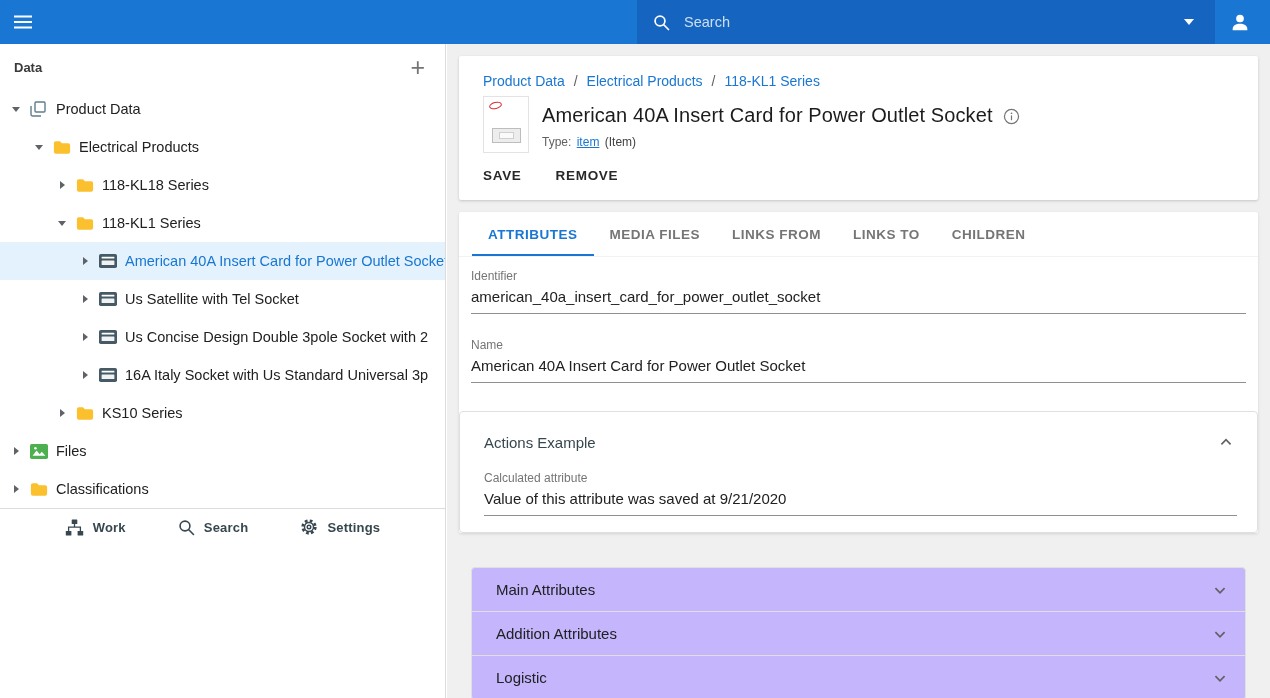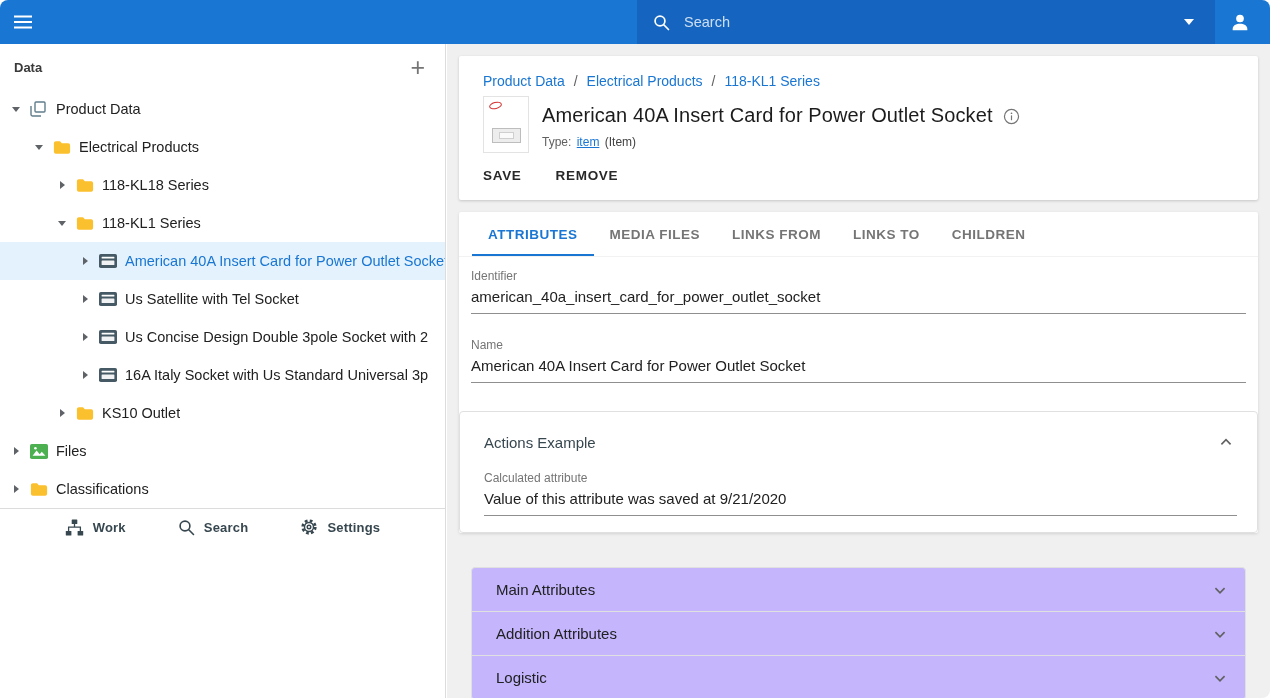--- a/index.html
+++ b/index.html
@@ -1,18 +1,18 @@
 <!DOCTYPE html>
 <html style="--topbar: #1976D2; --search-box: #1565C0; --accent: #1976D2; --folder: #FBC02D; --files-icon: #4CAF50; --selected-row-bg: #E3F2FD;"><head>
 <meta charset="utf-8">
 <style>
   * { margin:0; padding:0; box-sizing:border-box; }
   html,body { width:1270px; height:698px; overflow:hidden; }
   body { font-family:"Liberation Sans","DejaVu Sans",sans-serif; background:#fff; }
-  .app { position:relative; width:1270px; height:698px; overflow:hidden; background:#fff;border-radius:8px; }
+  .app { position:relative; width:1270px; height:698px; overflow:hidden; background:#fff; }
 
   
   .topbar { position:absolute; top:0; left:0; width:100%; height:44px; background:var(--topbar,#1976D2); z-index:20; }
   .hamburger { position:absolute; left:14px; top:0; height:44px; width:34px; background:none; border:none; display:flex; align-items:center; cursor:pointer; }
   .topbar-search { position:absolute; left:637px; top:0; width:578px; height:44px; background:var(--search-box,#1565C0); display:flex; align-items:center; padding:0 16px; gap:14px; cursor:text; }
   .search-text { color:rgba(255,255,255,0.78); font-size:14.5px; flex:1; }
   .search-caret { display:flex; padding:5px; cursor:pointer; }
   .topbar-user { position:absolute; right:8px; top:0; height:44px; width:44px; display:flex; align-items:center; justify-content:center; cursor:pointer; }
 
   
@@ -209,21 +209,21 @@
         </div>
         <div class="tree-row" style="padding-left: 50px;">
           <span class="tree-arrow">
             <i class="tri-right"></i>
           </span>
           <span class="tree-icon">
             <svg width="18" height="15" viewBox="0 0 20 16">
               <path d="M1 3.2C1 2 2 1 3.2 1h4.6l2 2.2h7A2.2 2.2 0 0 1 19 5.4v7.4A2.2 2.2 0 0 1 16.8 15H3.2A2.2 2.2 0 0 1 1 12.8z" fill="var(--folder,#FBC02D)"></path>
             </svg>
           </span>
-          <span class="tree-label">KS10 Outlet</span>
+          <span class="tree-label">KS10 Series</span>
         </div>
         <div class="tree-row" style="padding-left: 4px;">
           <span class="tree-arrow">
             <i class="tri-right"></i>
           </span>
           <span class="tree-icon">
             <svg width="18" height="15" viewBox="0 0 18 15">
               <rect width="18" height="15" rx="1.8" fill="var(--files-icon,#4CAF50)"></rect>
               <path d="M2.6 11.8l4-5.2 3.1 3.6 2.1-2.4 3.6 4z" fill="#fff"></path>
               <circle cx="5.4" cy="4.2" r="1.3" fill="#fff"></circle>

